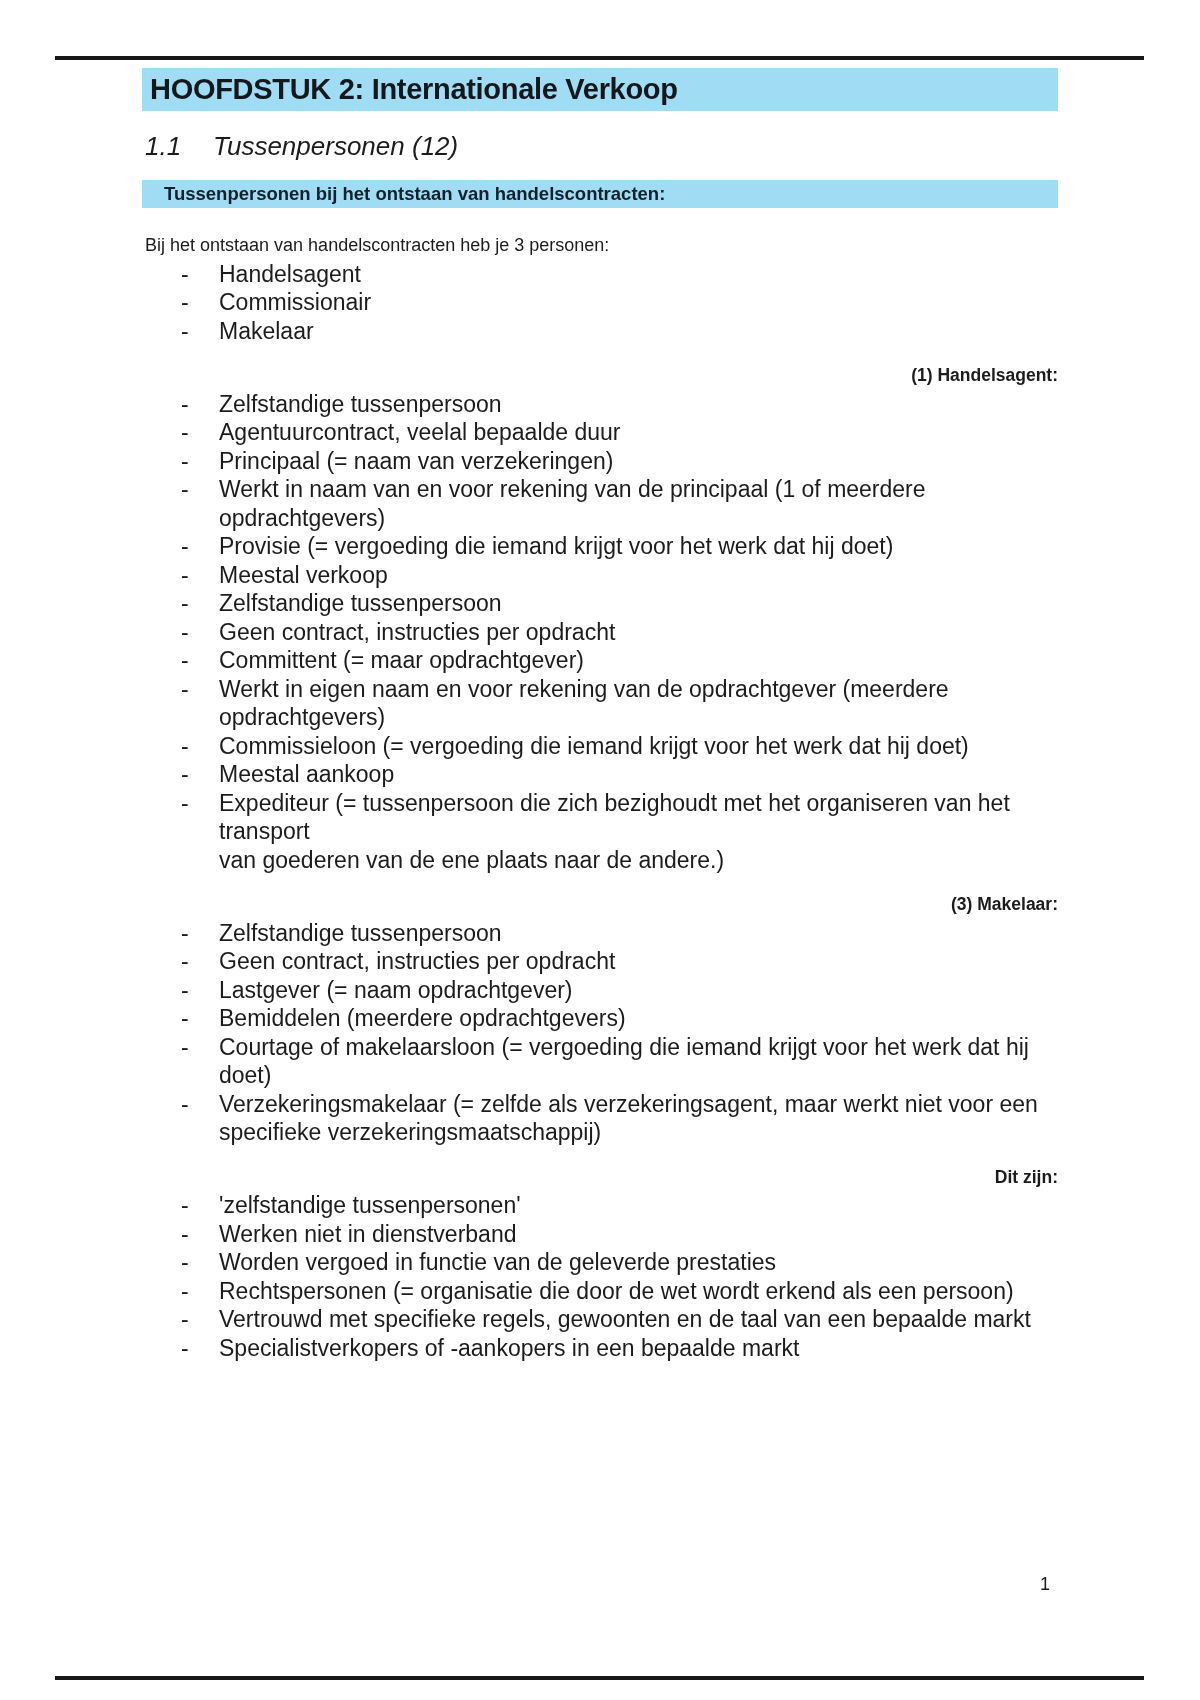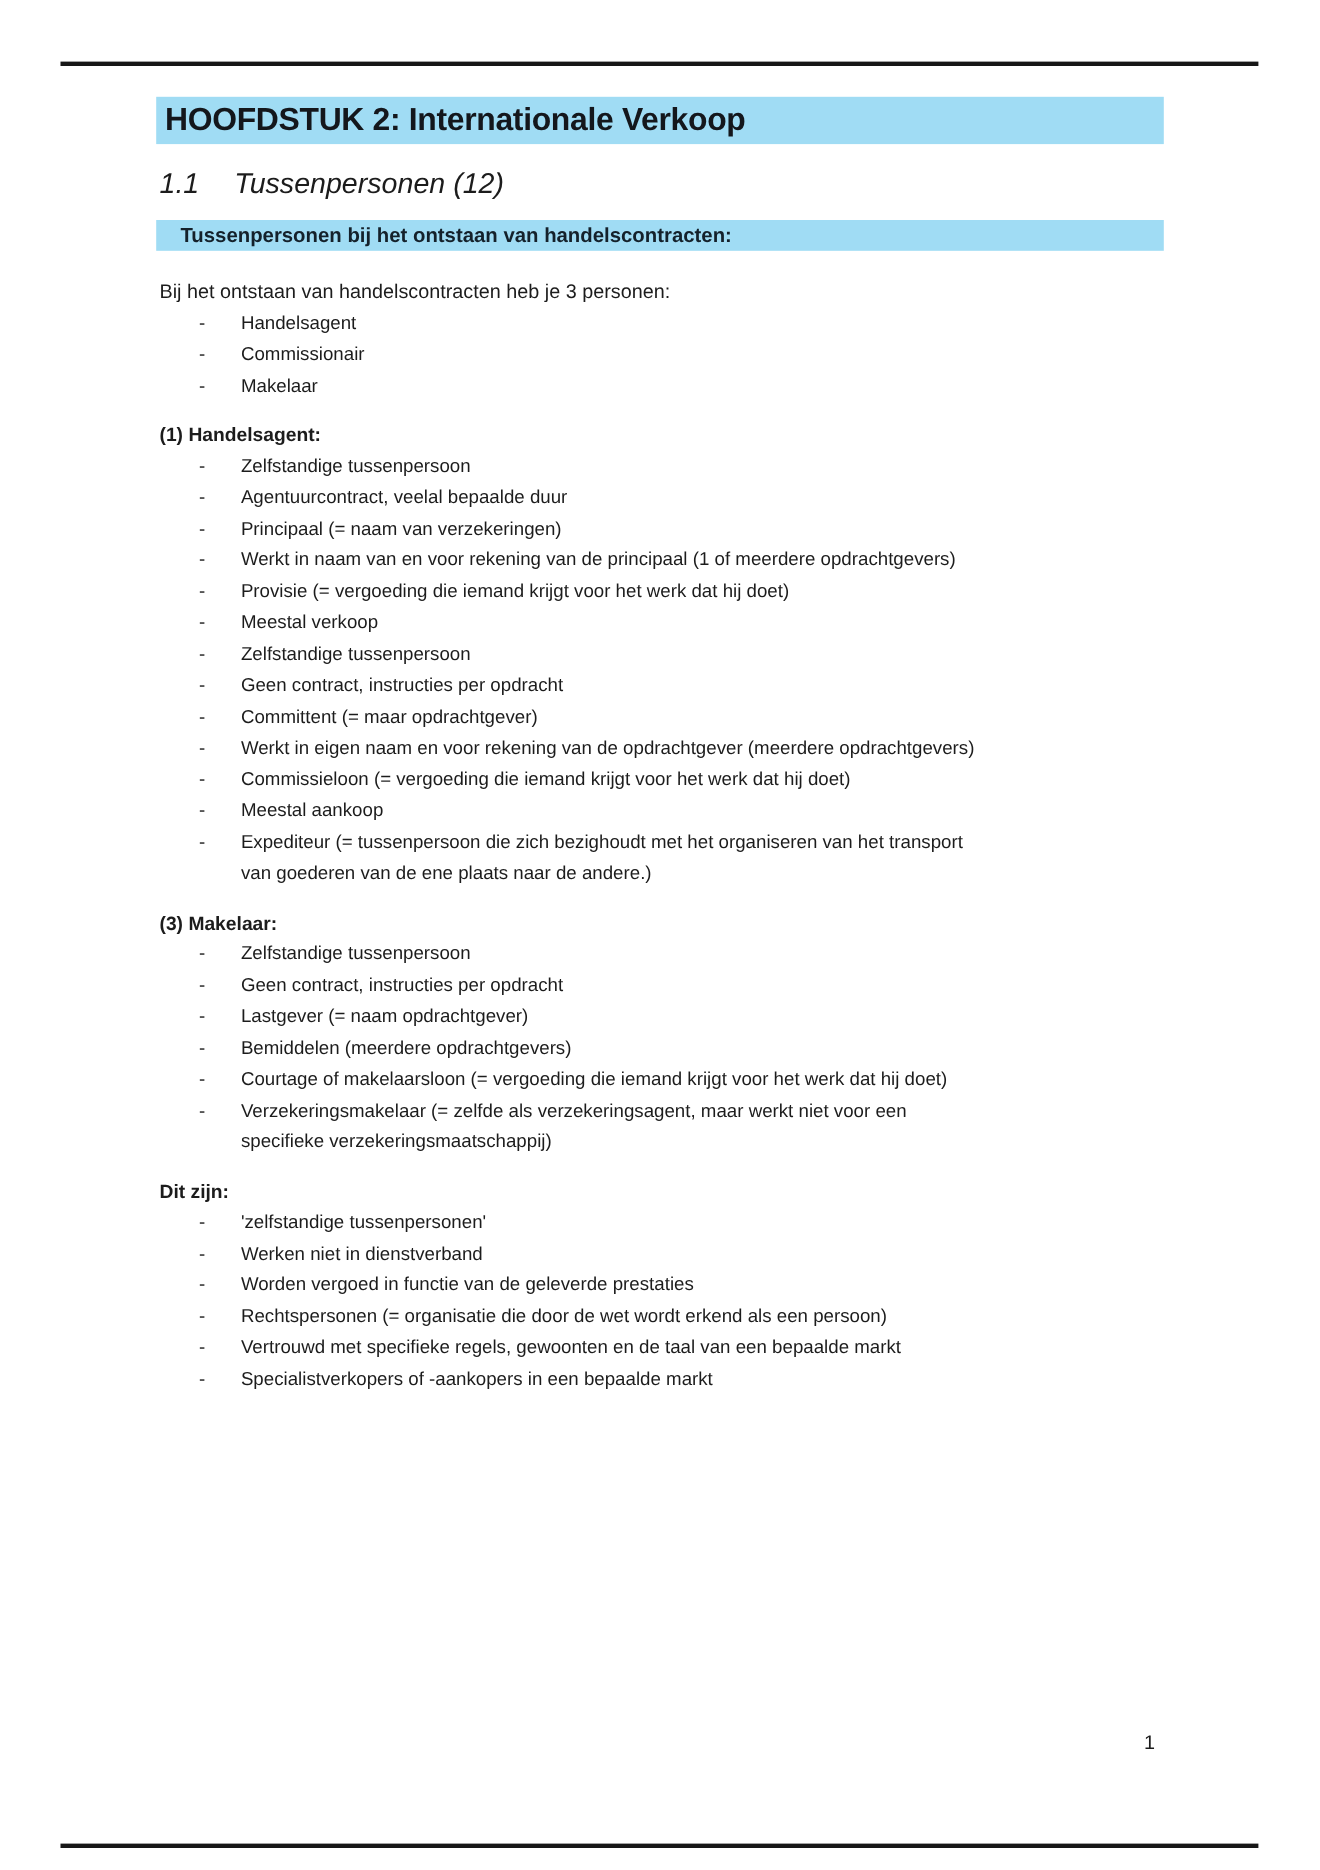--- a/index.html
+++ b/index.html
@@ -23,21 +23,21 @@
   .rule-bottom { top: 1676px; }
 
   .content {
     position: absolute;
     left: 145px;
     top: 0;
     width: 913px;
   }
 
   .title-bar {
-    margin-top: 88px;
+    margin-top: 68px;
     margin-left: -3px;
     background: #a0dcf4;
     color: #14171c;
     font-size: 29px;
     font-weight: bold;
     line-height: 34px;
     padding: 4px 10px 5px 8px;
     letter-spacing: -0.3px;
   }
 
@@ -65,32 +65,33 @@
     margin: 23px 0 0 0;
     font-size: 18px;
     line-height: 28.5px;
   }
 
   .section-heading {
     margin: 16px 0 0 0;
     font-size: 17.5px;
     font-weight: bold;
     line-height: 28.5px;
+    text-align: right;
   }
   .section-heading.first { margin-top: 16px; }
 
   ul.dash-list {
     list-style: none;
     margin: 0;
     padding: 0;
   }
   ul.dash-list li {
     display: flex;
     align-items: flex-start;
-    font-size: 17px;
+    font-size: 23px;
     line-height: 28.5px;
   }
   .li-dash {
     flex: 0 0 auto;
     width: 38px;
     padding-left: 36px;
     box-sizing: content-box;
   }
   .li-dash::before { content: "-"; }
   .li-text {

